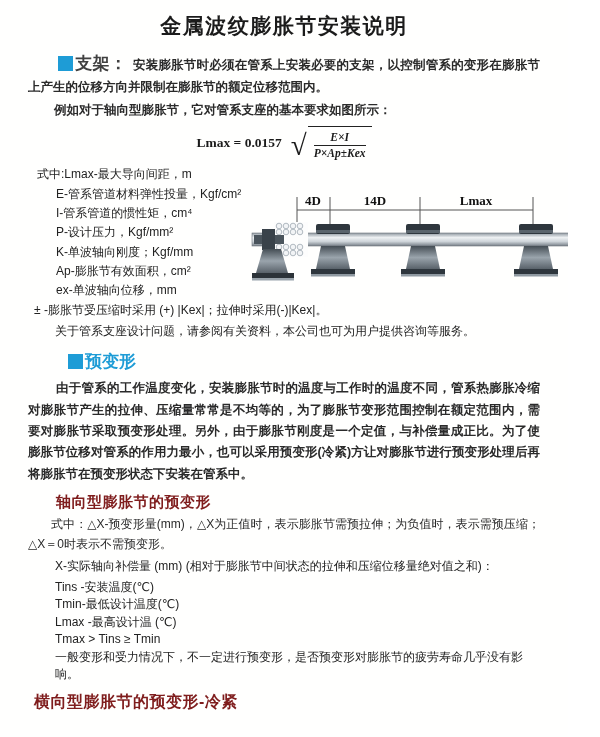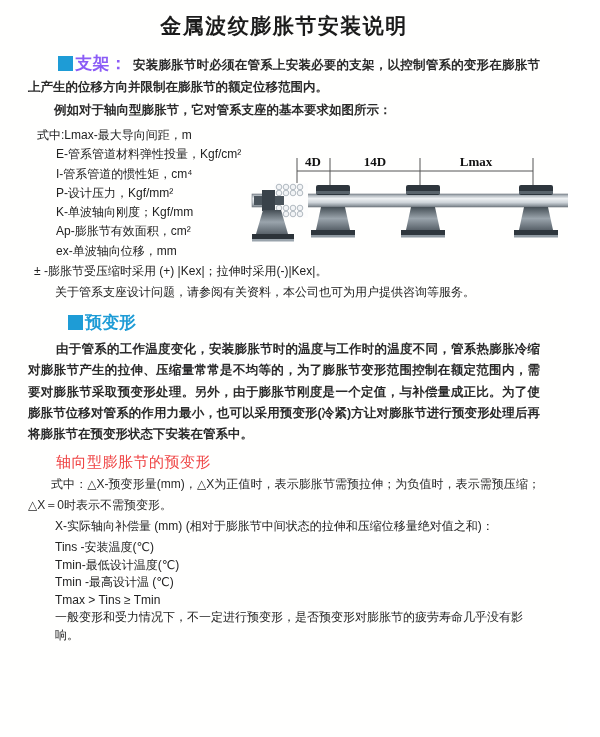--- a/index.html
+++ b/index.html
@@ -2,21 +2,21 @@
 <html><head>
 <meta charset="utf-8">
 <style>
   html,body{margin:0;padding:0;background:#ffffff;}
   .page{width:568px;height:737px;background:#fffffe;position:relative;overflow:hidden;
         font-family:"Liberation Sans","DejaVu Sans",sans-serif;color:#2b2b2b;}
   .title{font-size:21px;font-weight:700;text-align:center;margin:0;padding-top:12px;
          letter-spacing:1.5px;color:#1b1b1b;}
   .bullet{display:inline-block;width:15px;height:15px;background:#1E9CD6;margin-right:2px;
           vertical-align:-2px;}
-  .sec-label{color:#8b5cf6;font-size:17px;font-weight:700;margin-right:6px;}
+  .sec-label{color:#404040;font-size:17px;font-weight:700;margin-right:6px;}
   .intro{margin:13px 28px 0;text-indent:30px;font-size:12.5px;font-weight:700;
          line-height:22px;text-align:justify;color:#2a2a2a;}
   .example{margin:2px 28px 0;text-indent:26px;font-size:12.5px;font-weight:700;line-height:21px;}
   .formula{font-family:"Liberation Serif","DejaVu Serif",serif;font-weight:700;font-size:13.5px;
            color:#1b1b1b;display:flex;align-items:center;justify-content:center;gap:4px;}
   .f-lmax{margin:5px 0 2px;}
   .sqrt{font-size:29px;font-weight:400;line-height:0.9;margin-left:5px;transform:translateY(2px);}
   .sqrt-body{border-top:1.6px solid #222;padding:2px 6px 0;margin-left:-3px;}
   .frac{display:inline-flex;flex-direction:column;text-align:center;line-height:1.15;font-size:11.5px;}
   .frac .num{border-bottom:1px solid #222;padding:0 3px 1px;}
@@ -25,41 +25,51 @@
   .defs-zone{position:relative;margin-top:5px;height:133px;}
   .def{margin:0;font-size:12px;line-height:19.3px;color:#222;}
   .d-shizhong{margin-left:37px;}
   .d-sub{margin-left:56px;}
   .diagram{position:absolute;left:250px;top:24px;width:348px;height:102px;}
   .d-pm{margin:3px 0 0 34px;line-height:19px;}
   .d-consult{margin:2px 0 0 55px;line-height:19px;}
   .h2{margin:9px 0 0 57px;font-size:17px;color:#1E9CD6;font-weight:700;padding-left:11px;}
   .para{margin:5px 28px 0;text-indent:28px;font-size:12.5px;line-height:21.3px;
         text-align:justify;font-weight:600;color:#2a2a2a;}
-  .h3{font-size:15px;font-weight:400;color:#ef4444;margin:8px 0 0 56px;letter-spacing:0.5px;}
+  .h3{font-size:15px;font-weight:700;color:#7f1d1d;margin:8px 0 0 56px;letter-spacing:0.5px;}
   .h3.lateral{margin:8px 0 0 34px;font-size:16px;}
   .f-dx{margin:9px 0 5px;}
   .f-dx .frac,.f-dy .frac{font-family:"Liberation Serif","DejaVu Serif",serif;}
   .frac.fi{font-style:italic;}
   .p-shizhong{font-weight:400;text-indent:23px;line-height:20.5px;font-size:12px;margin:2px 28px 0;}
   .tline{margin:0 28px 0 55px;font-size:12px;line-height:17.6px;font-weight:400;color:#222;}
   .tline.gap{margin-top:3px;}
   svg text{font-family:"Liberation Serif","DejaVu Serif",serif;font-weight:700;}
 </style>
 </head>
 <body>
 
 <div class="page">
 
   <h1 class="title">金属波纹膨胀节安装说明</h1>
 
   <p class="intro"><span class="bullet"></span><span class="sec-label">支架：</span><span>安装膨胀节时必须在管系上安装必要的支架，以控制管系的变形在膨胀节上产生的位移方向并限制在膨胀节的额定位移范围内。</span></p>
 
   <p class="example">例如对于轴向型膨胀节，它对管系支座的基本要求如图所示：</p>
 
+  <div class="formula f-lmax">
+    <span>Lmax = 0.0157</span>
+    <span class="sqrt">√</span>
+    <span class="sqrt-body">
+      <span class="frac">
+        <span class="num">E×I</span>
+        <span class="den">P×Ap±Kex</span>
+      </span>
+    </span>
+  </div>
 
   <div class="defs-zone">
     <p class="def d-shizhong">式中:Lmax-最大导向间距，m</p>
     <p class="def d-sub">E-管系管道材料弹性投量，Kgf/cm²</p>
     <p class="def d-sub">I-管系管道的惯性矩，cm⁴</p>
     <p class="def d-sub">P-设计压力，Kgf/mm²</p>
     <p class="def d-sub">K-单波轴向刚度；Kgf/mm</p>
     <p class="def d-sub">Ap-膨胀节有效面积，cm²</p>
     <p class="def d-sub">ex-单波轴向位移，mm</p>
 
@@ -152,18 +162,19 @@
 
   <p class="para">由于管系的工作温度变化，安装膨胀节时的温度与工作时的温度不同，管系热膨胀冷缩对膨胀节产生的拉伸、压缩量常常是不均等的，为了膨胀节变形范围控制在额定范围内，需要对膨胀节采取预变形处理。另外，由于膨胀节刚度是一个定值，与补偿量成正比。为了使膨胀节位移对管系的作用力最小，也可以采用预变形(冷紧)方让对膨胀节进行预变形处理后再将膨胀节在预变形状态下安装在管系中。</p>
 
   <h3 class="h3">轴向型膨胀节的预变形</h3>
 
 
   <p class="para p-shizhong">式中：△X-预变形量(mm)，△X为正值时，表示膨胀节需预拉伸；为负值时，表示需预压缩；△X＝0时表示不需预变形。</p>
   <p class="tline gap">X-实际轴向补偿量 (mm) (相对于膨胀节中间状态的拉伸和压缩位移量绝对值之和)：</p>
   <p class="tline gap">Tins -安装温度(℃)</p>
   <p class="tline">Tmin-最低设计温度(℃)</p>
-  <p class="tline">Tmin -最高设计温 (℃)</p>
+  <p class="tline">Lmax -最高设计温 (℃)</p>
   <p class="tline">Tmax &gt; Tins ≥ Tmin</p>
   <p class="tline">一般变形和受力情况下，不一定进行预变形，是否预变形对膨胀节的疲劳寿命几乎没有影响。</p>
 
+  <h3 class="h3 lateral">横向型膨胀节的预变形-冷紧</h3>
 
 </div>
 
 </body></html>

